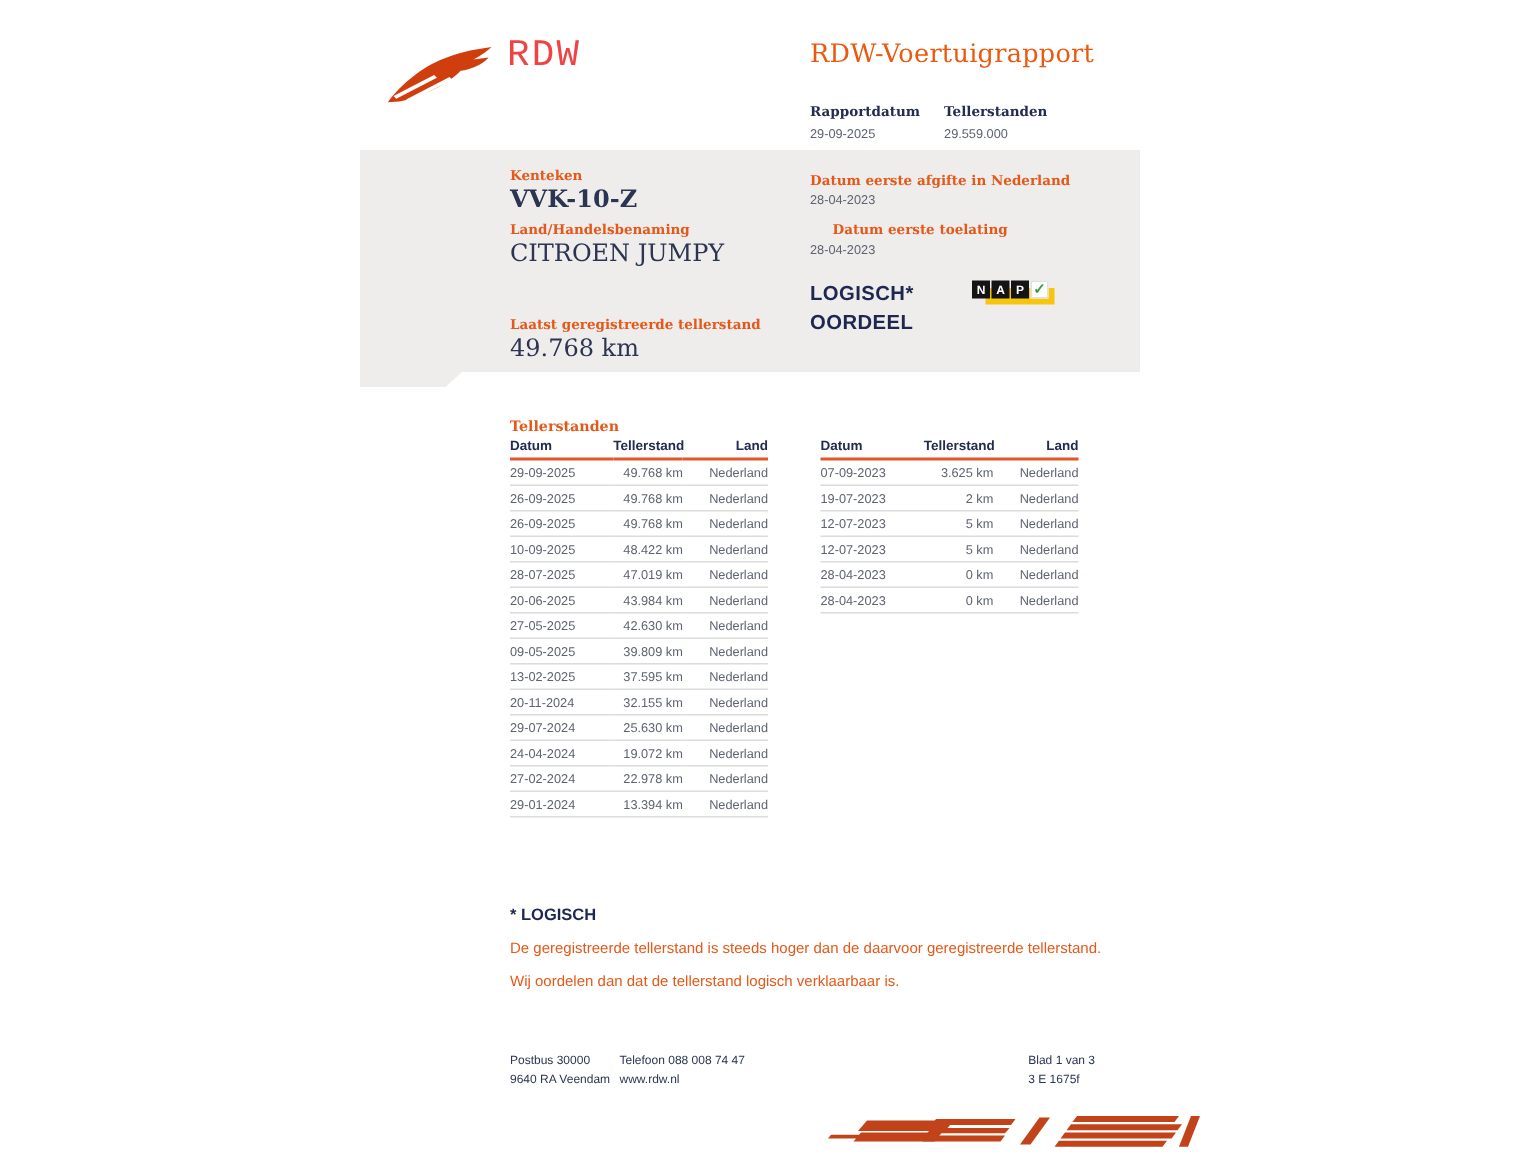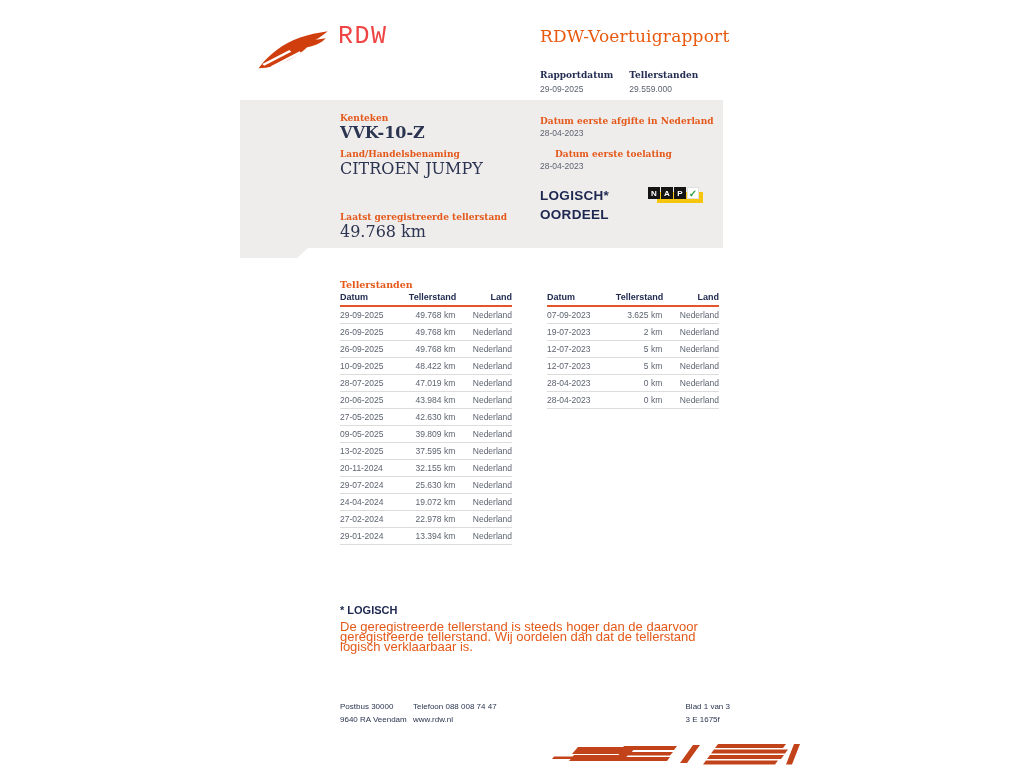--- a/index.html
+++ b/index.html
@@ -22,21 +22,21 @@
   }
   .report-meta { position: absolute; left: 540px; top: 70px; display: flex; gap: 16px; justify-content: center; }
   .meta-label {
     font-family: "DejaVu Serif", serif; font-weight: bold; font-size: 9px;
     color: #232c51; margin-bottom: 4px;
   }
   .meta-value { font-size: 8.5px; color: #5d6370; }
 
   
   .panel {
-    position: absolute; left: 240px; top: 100px; width: 483px; height: 148px;
+    position: absolute; left: 240px; top: 100px; width: 520px; height: 148px;
     background: #efecec;
   }
   .panel-tab {
     position: absolute; left: 0; top: 148px; width: 68px; height: 10px;
     background: #efecec;
     clip-path: polygon(0 0, 100% 0, calc(100% - 11px) 100%, 0 100%);
   }
   .f-label {
     position: absolute;
     font-family: "DejaVu Serif", serif; font-weight: bold; font-size: 9px;
@@ -79,21 +79,21 @@
   .odo-table td {
     font-size: 8.5px; color: #5d6370;
     border-bottom: 1px solid #dcdcdc; padding: 3px 0;
   }
   .odo-table th:first-child, .odo-table td:first-child { text-align: left; }
   .odo-table th:not(:first-child), .odo-table td:not(:first-child) { text-align: right; }
 
   
   .footnote { position: absolute; left: 340px; top: 604px; width: 395px; }
   .footnote-title { font-size: 11px; font-weight: bold; color: #1d2750; }
-  .footnote-body { margin-top: 6px; font-size: 13px; color: #e4591a; line-height: 10px; }
+  .footnote-body { margin-top: 6px; font-size: 10px; color: #e4591a; line-height: 22px; }
 
   
   .footer { position: absolute; left: 340px; top: 700px; width: 390px; display: flex; }
   .footer .col { font-size: 8px; color: #2a3550; line-height: 13px; }
   .footer .col-address { width: 73px; }
   .footer .col-contact { flex: 1; }
   .footer .col-page { text-align: left; }
 
   .stripes { position: absolute; left: 548px; top: 741px; width: 252px; height: 27px; }
 </style>

